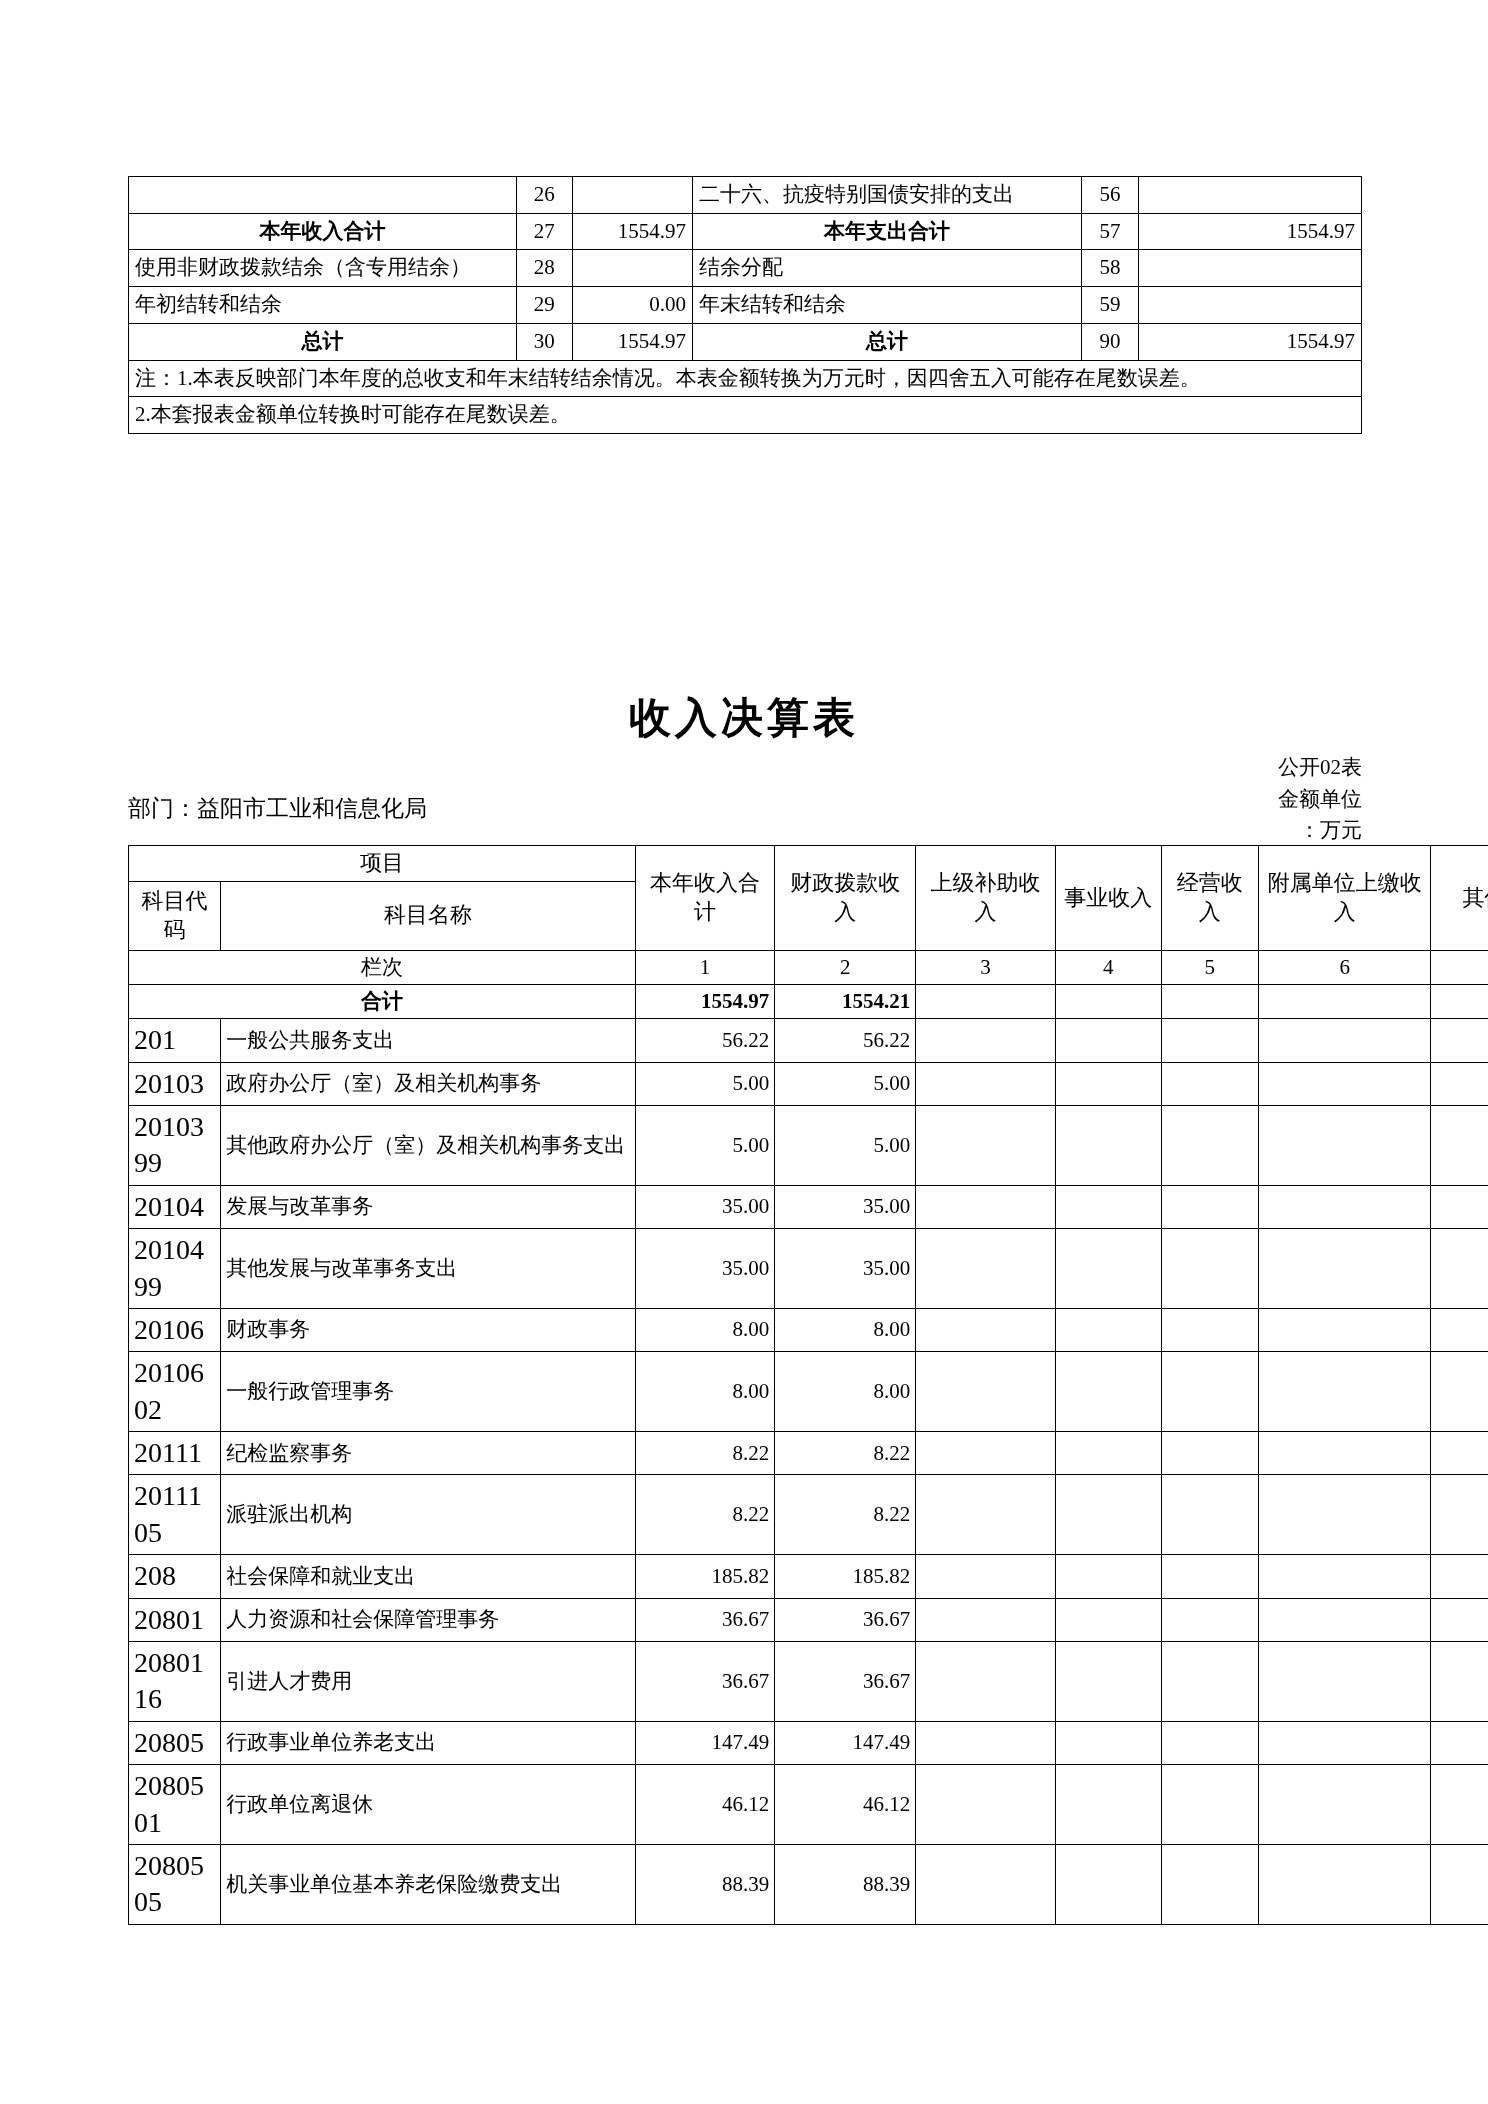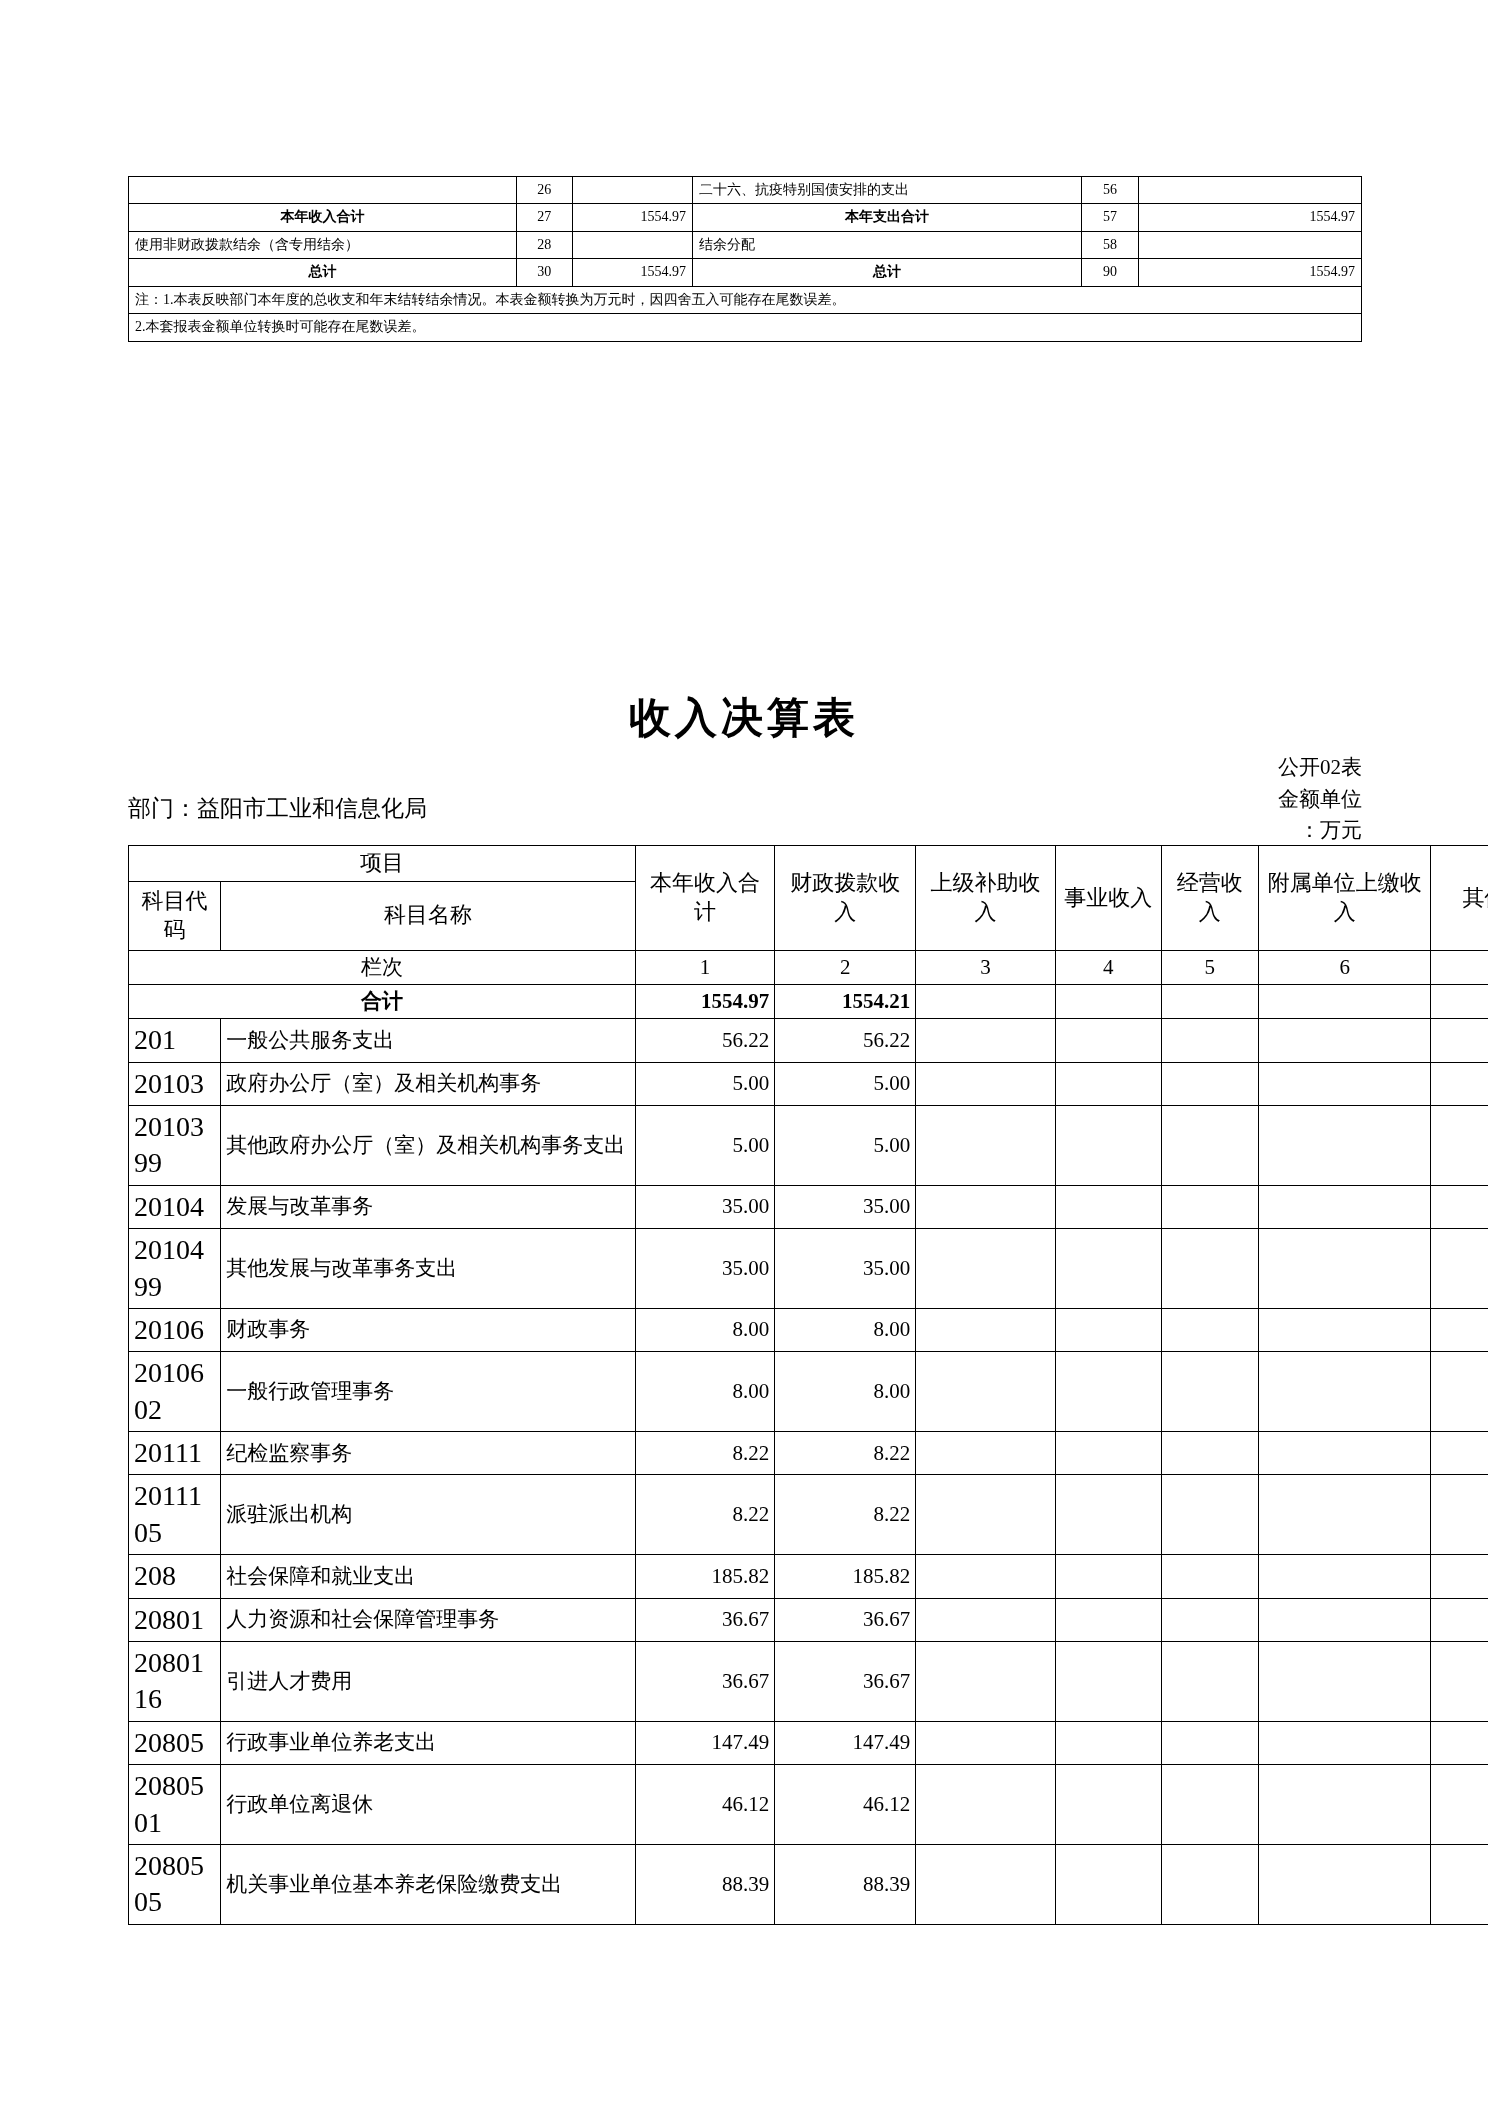--- a/index.html
+++ b/index.html
@@ -25,21 +25,21 @@
   .top-table-wrap {
     position: absolute;
     left: 128px;
     top: 176px;
     width: 1234px;
   }
   table.grid {
     border-collapse: collapse;
     table-layout: fixed;
     width: 100%;
-    font-size: 14px;
+    font-size: 21px;
   }
   table.grid td {
     border: 1px solid #000000;
     padding: 4px 6px;
     vertical-align: middle;
     line-height: 1.32;
     word-wrap: break-word;
   }
   .ctr { text-align: center; }
   .rgt { text-align: right; }
@@ -160,20 +160,28 @@
           <td class="ctr bold">本年支出合计</td>
           <td class="ctr">57</td>
           <td class="rgt">1554.97</td>
         </tr>
         <tr>
           <td class="lft">使用非财政拨款结余（含专用结余）</td>
           <td class="ctr">28</td>
           <td class="rgt"></td>
           <td class="lft">结余分配</td>
           <td class="ctr">58</td>
+          <td class="rgt"></td>
+        </tr>
+        <tr>
+          <td class="lft">年初结转和结余</td>
+          <td class="ctr">29</td>
+          <td class="rgt">0.00</td>
+          <td class="lft">年末结转和结余</td>
+          <td class="ctr">59</td>
           <td class="rgt"></td>
         </tr>
         <tr>
           <td class="ctr bold">总计</td>
           <td class="ctr">30</td>
           <td class="rgt">1554.97</td>
           <td class="ctr bold">总计</td>
           <td class="ctr">90</td>
           <td class="rgt">1554.97</td>
         </tr>

